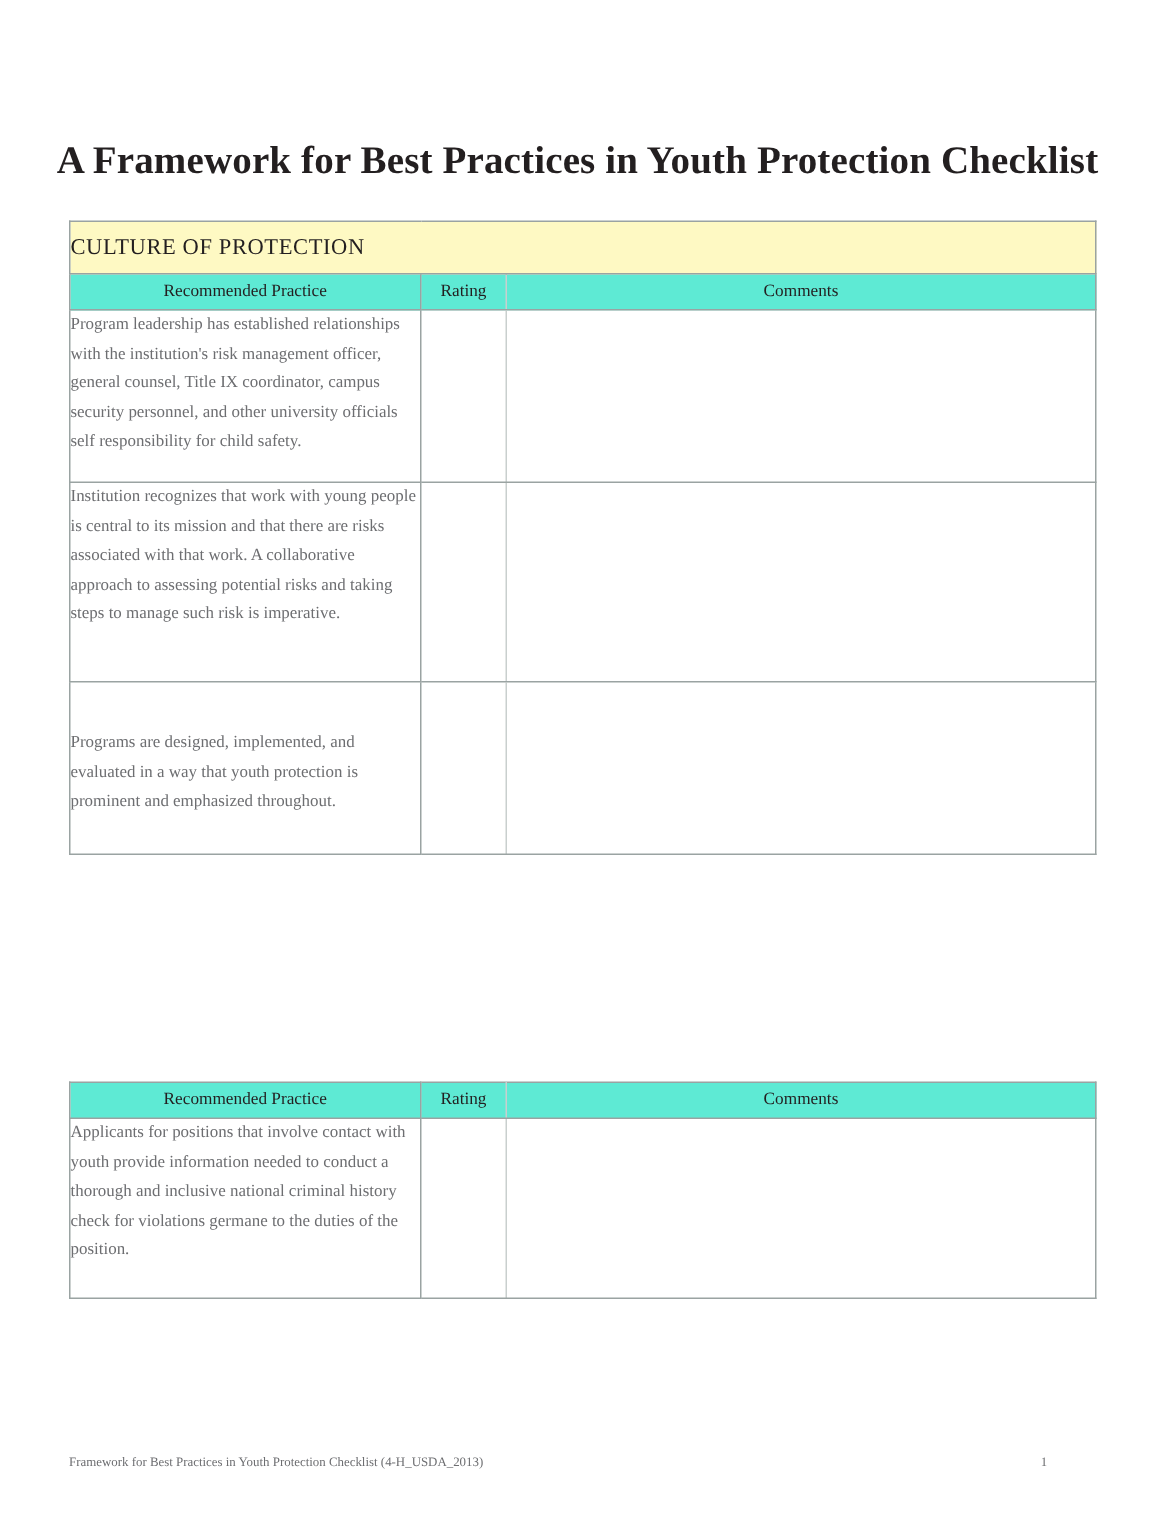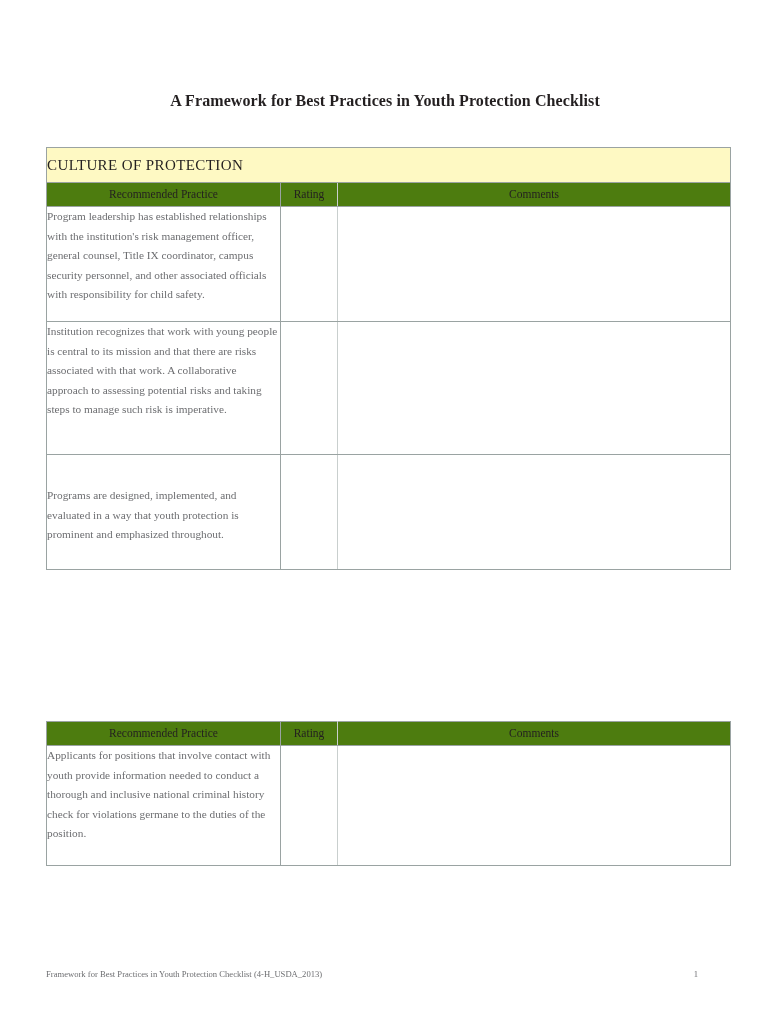--- a/index.html
+++ b/index.html
@@ -21,21 +21,21 @@
     background: #ffffff;
   }
 
   
   .doc-title {
     position: absolute;
     top: 92px;
     left: 0;
     width: 770px;
     text-align: center;
-    font-size: 16px;
+    font-size: 26px;
     font-weight: bold;
     color: #231f20;
     letter-spacing: 0.1px;
   }
 
   
   .checklist-table {
     position: absolute;
     left: 46px;
     width: 684px;
@@ -63,21 +63,21 @@
     font-size: 15px;
     color: #231f20;
     font-weight: normal;
     height: 34px;
     line-height: 34px;
     letter-spacing: 0.4px;
   }
 
   
   .col-head {
-    background: #4d7c0f;
+    background: #5eead4;
     text-align: center;
     font-size: 11.5px;
     color: #231f20;
     font-weight: normal;
     height: 23px;
     line-height: 23px;
   }
 
   
   .cell-practice {
@@ -139,21 +139,21 @@
         <th class="section-banner" colspan="3">CULTURE OF PROTECTION</th>
       </tr>
       <tr>
         <th class="col-head">Recommended Practice</th>
         <th class="col-head col-head-rating">Rating</th>
         <th class="col-head">Comments</th>
       </tr>
     </thead>
     <tbody>
       <tr style="height:115px;">
-        <td class="cell-practice">Program leadership has established relationships with the institution's risk management officer, general counsel, Title IX coordinator, campus security personnel, and other associated officials with responsibility for child safety.</td>
+        <td class="cell-practice">Program leadership has established relationships with the institution's risk management officer, general counsel, Title IX coordinator, campus security personnel, and other university officials self responsibility for child safety.</td>
         <td class="cell-rating"></td>
         <td class="cell-comments"></td>
       </tr>
       <tr style="height:133px;">
         <td class="cell-practice">Institution recognizes that work with young people is central to its mission and that there are risks associated with that work.  A collaborative approach to assessing potential risks and taking steps to manage such risk is imperative.</td>
         <td class="cell-rating"></td>
         <td class="cell-comments"></td>
       </tr>
       <tr style="height:115px;">
         <td class="cell-practice pad-top">Programs are designed, implemented, and evaluated in a way that youth protection is prominent and emphasized throughout.</td>

